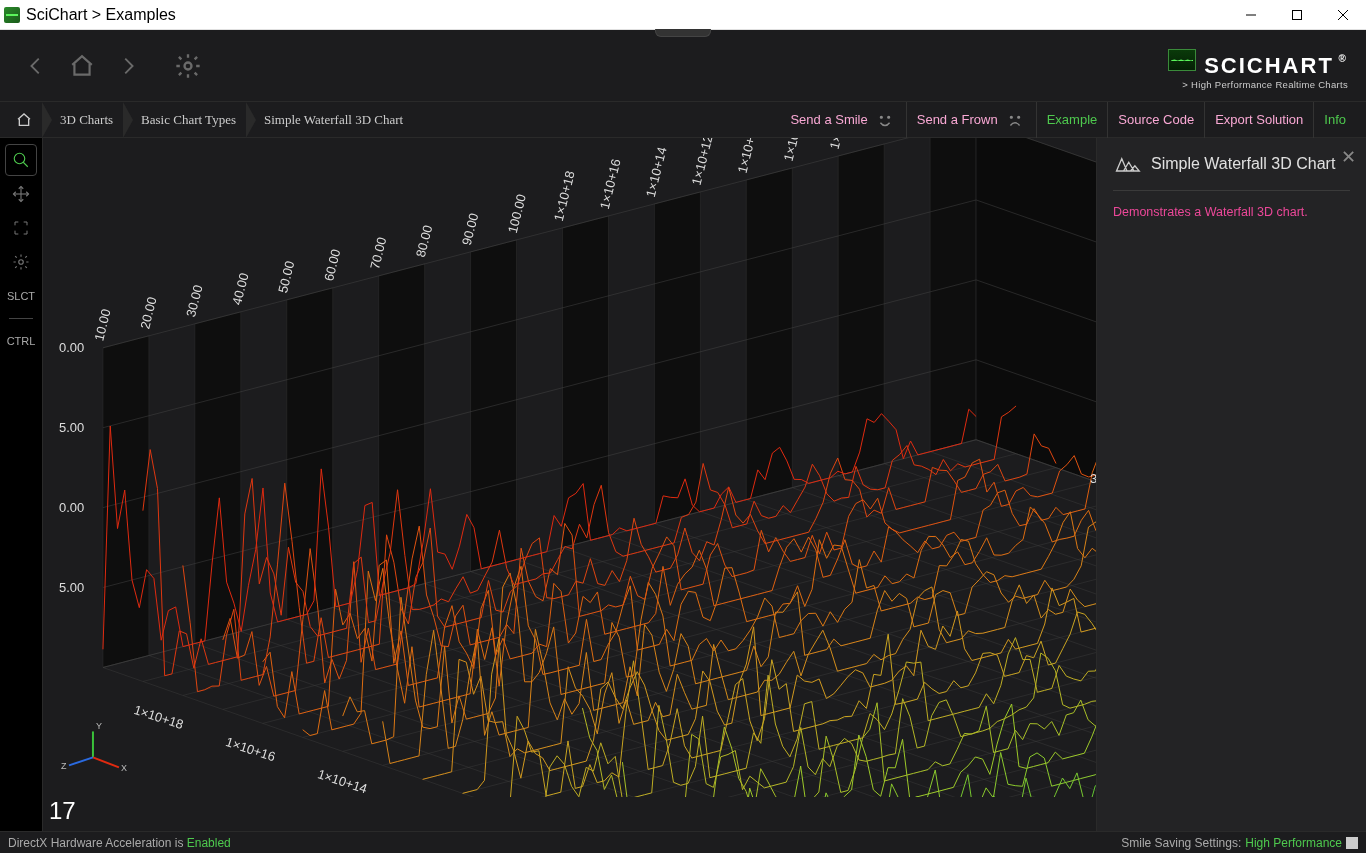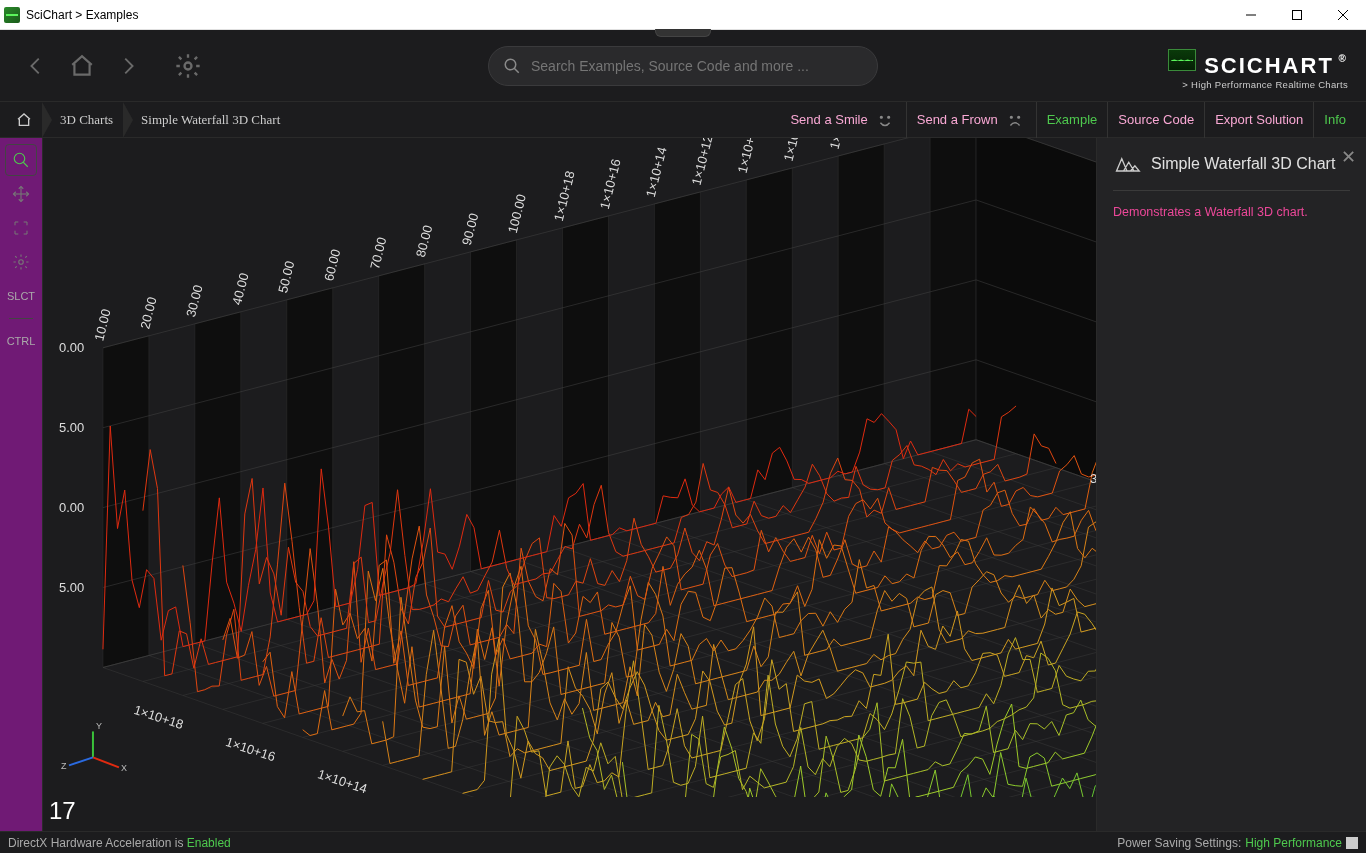--- a/index.html
+++ b/index.html
@@ -3,21 +3,21 @@
   <meta charset="utf-8">
   <style>
     * { margin:0; padding:0; box-sizing:border-box; }
     body { font-family:"Segoe UI",Arial,sans-serif; width:1366px; height:853px; background:#fff; overflow:hidden; color:#ccc; font-size:13px; }
 
     
     .titlebar { height:30px; background:#fff; display:flex; align-items:center; justify-content:space-between; border-bottom:1px solid #e0e0e0; }
     .titlebar-l { display:flex; align-items:center; gap:6px; padding-left:4px; }
     .app-icon { width:16px; height:16px; background:linear-gradient(135deg,#2a8a2a,#1a5a1a); border-radius:2px; position:relative; }
     .app-icon::after{ content:""; position:absolute; left:2px; right:2px; top:7px; height:2px; background:#5cf55c; }
-    .titlebar-title { color:#000; font-size:12px; }
+    .titlebar-title { color:#000; font-size:16px; }
     .winbtns { display:flex; }
     .winbtn { width:46px; height:30px; display:flex; align-items:center; justify-content:center; color:#000; font-size:14px; background:transparent; border:none; }
 
     
     .app { position:absolute; left:0; right:0; top:30px; bottom:0; background:#1c1c1e; display:flex; flex-direction:column; }
 
     
     .hdr { height:72px; display:flex; align-items:center; gap:18px; padding:0 22px; border-bottom:1px solid #2a2a2a; position:relative; }
     .hdr-left{ display:flex; align-items:center; gap:18px;}
     .navicon { width:28px; height:28px; display:flex; align-items:center; justify-content:center; color:#6a6a6a; border:none; background:none;}
@@ -43,21 +43,21 @@
     .crumb-item:first-child::before{ display:none;}
     .crumb-home{ padding-left:6px;}
     .actions{ display:flex; align-items:center; gap:0;}
     .abtn{ padding:0 10px; height:36px; display:flex; align-items:center; gap:6px; color:#f9a8d4; font-size:13px; border-left:1px solid #333; background:none;border:none;border-left:1px solid #333;}
     .abtn:first-child{border-left:none;}
     .abtn.active{ color:#4ec94e;}
     .face{ width:22px; height:22px; }
 
     
     .main{ flex:1; display:flex; min-height:0;}
-    .tools{ width:42px; background:#701a75; display:flex; flex-direction:column; align-items:center; padding-top:6px; gap:2px;}
+    .tools{ width:42px; background:#000000; display:flex; flex-direction:column; align-items:center; padding-top:6px; gap:2px;}
     .tbtn{ width:32px; height:32px; display:flex; align-items:center; justify-content:center; color:#777; border-radius:4px; background:none;border:none; font-size:11px;}
     .tbtn.first{ border:1px solid #444; color:#4ec94e; }
     .tbtn svg{stroke:currentColor; fill:none; stroke-width:1.5;}
     .tsep{ width:24px; height:1px; background:#444; margin:4px 0;}
 
     .chart{ flex:1; position:relative; background:#1c1c1e; border-left:1px solid #2a2a2a;}
     .chart svg{ position:absolute; inset:0;}
     .frame-num{ position:absolute; left:6px; bottom:6px; color:#fff; font-size:24px; }
 
     .side{ width:270px; background:#232325; border-left:1px solid #2a2a2a; padding:14px 16px; position:relative;}
@@ -127,45 +127,39 @@
             <polyline points="9 4 17 12 9 20"></polyline>
           </svg>
         </button>
       <button class="navicon" style="margin-left:14px">
           <svg width="28" height="28" viewBox="0 0 24 24">
             <circle cx="12" cy="12" r="3"></circle>
             <path d="M12 2v3M12 19v3M4.2 4.2l2.1 2.1M17.7 17.7l2.1 2.1M2 12h3M19 12h3M4.2 19.8l2.1-2.1M17.7 6.3l2.1-2.1"></path>
           </svg>
         </button>
     </div>
-    <div class="search">
-      <svg width="18" height="18" viewBox="0 0 24 24" style="stroke:#8a8a8a;fill:none;stroke-width:2">
-          <circle cx="10" cy="10" r="7"></circle>
-          <line x1="21" y1="21" x2="15" y2="15"></line>
-        </svg>
-      <input placeholder="Search Examples, Source Code and more ..." style="">
-    </div>
     <div class="logo">
       <div class="logo-row">
         <span class="logo-mark"></span>
         <span class="logo-text"><span>SCICHART</span><span class="r"> ®</span></span>
       </div>
       <span class="logo-sub">&gt; High Performance Realtime Charts</span>
     </div>
   </div>
 
   <div class="crumbbar">
     <div class="crumbs">
       <span class="crumb-item crumb-home">
           <svg width="16" height="16" viewBox="0 0 24 24" style="stroke:#ccc;fill:none;stroke-width:2">
             <path d="M3 11l9-8 9 8"></path>
             <path d="M5 10v10h14V10"></path>
           </svg>
         </span>
       <span class="crumb-item">3D Charts</span>
+      <span class="crumb-item">Basic Chart Types</span>
       <span class="crumb-item">Simple Waterfall 3D Chart</span>
     </div>
     <div class="actions">
       <button class="abtn">
           <span>Send a Smile</span>
           <svg class="face" viewBox="0 0 24 24" style="stroke:#888;fill:none;stroke-width:1.5">
             <circle cx="8" cy="9" r="1" fill="#888"></circle>
             <circle cx="16" cy="9" r="1" fill="#888"></circle>
             <path d="M7 15c1.5 2 3 3 5 3s3.5-1 5-3"></path>
           </svg>
@@ -375,18 +369,18 @@
         <span class="side-title">Simple Waterfall 3D Chart</span>
       </div>
       <div class="side-sep"></div>
       <div class="side-body">Demonstrates a Waterfall 3D chart.</div>
     </div>
   </div>
 
   <div class="status">
     <span><span>DirectX Hardware Acceleration is </span><span class="en">Enabled</span></span>
     <span class="status-r">
-        <span>Power Saving Settings: </span>
+        <span>Smile Saving Settings: </span>
         <span class="en">High Performance</span>
         <span class="status-box"></span>
       </span>
   </div>
 </div>
 
 </body></html>

